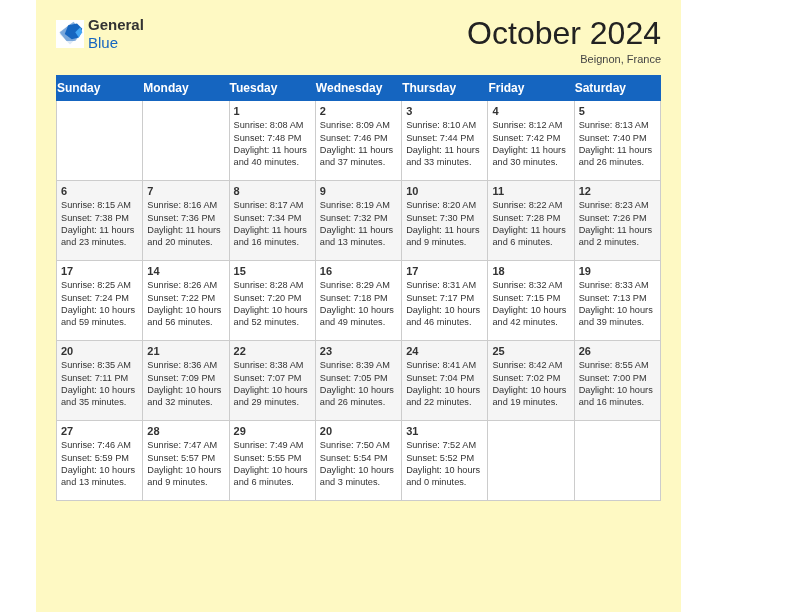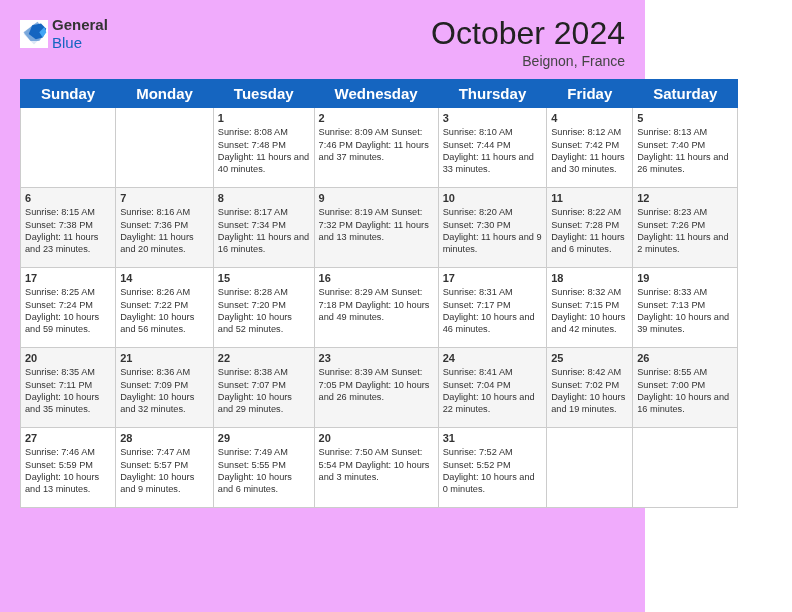--- a/index.html
+++ b/index.html
@@ -6,22 +6,23 @@
     body {
       font-family: Arial, sans-serif;
       background: #fff;
       width: 792px;
       min-height: 612px;
       padding: 0;
     }
     .page {
       width: 645px;
       min-height: 612px;
-      background: #f0abfc;
+      background: #fef9c3;
       padding: 16px 20px 16px 20px;
+      margin-left: 36px;
     }
     .header {
       display: flex;
       justify-content: space-between;
       align-items: flex-start;
       margin-bottom: 10px;
     }
     .logo {
       display: flex;
       align-items: center;
@@ -46,35 +47,35 @@
     .title-block {
       text-align: right;
     }
     .month-title {
       font-size: 32px;
       font-weight: 400;
       color: #222;
       line-height: 1.1;
     }
     .location {
-      font-size: 14px;
+      font-size: 11px;
       color: #444;
       margin-top: 2px;
     }
     .calendar {
       width: 100%;
       border-collapse: collapse;
       font-size: 10px;
     }
     .calendar thead th {
       background: #1565c0;
       color: #fff;
-      padding: 5px 20px;
+      padding: 5px 0;
       text-align: left;
-      font-size: 15px;
+      font-size: 12px;
       font-weight: bold;
       border: 1px solid #1565c0;
     }
     .calendar tbody td {
       border: 1px solid #ccc;
       vertical-align: top;
       padding: 4px 4px;
       width: calc(100% / 7);
       min-height: 80px;
       height: 80px;

